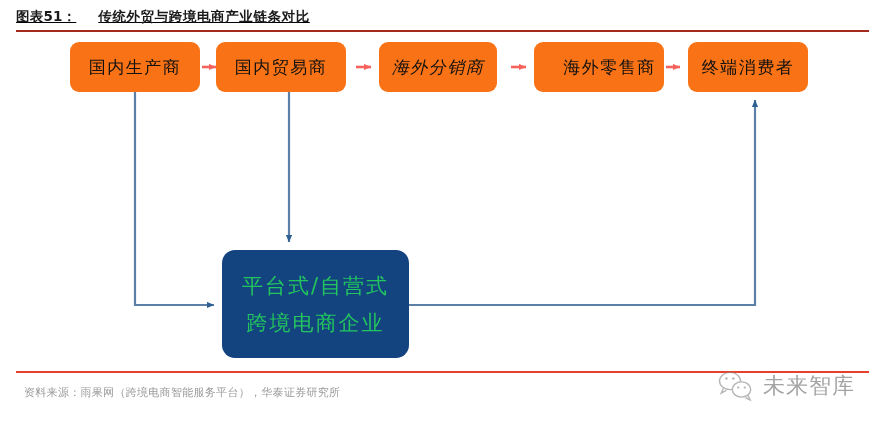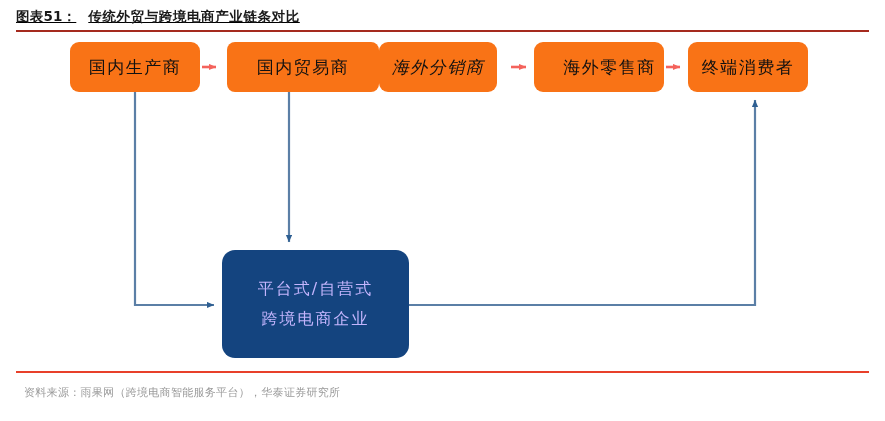--- a/index.html
+++ b/index.html
@@ -17,21 +17,21 @@
   .title-row{
     position:absolute;left:16px;top:6px;width:853px;height:22px;
     display:flex;align-items:center;text-decoration:underline;
   }
   .title-label{
     font-size:13.5px;font-weight:bold;color:#1a1a1a;
     letter-spacing:0.2px;white-space:nowrap;
   }
   .title-text{
     font-size:13.5px;font-weight:bold;color:#1a1a1a;
-    margin-left:12px;letter-spacing:0.6px;white-space:nowrap;
+    margin-left:22px;letter-spacing:0.6px;white-space:nowrap;
   }
   .title-rule{
     position:absolute;left:16px;top:30px;width:853px;height:2px;
     background:#a52a1e;
   }
   
   .footer-rule{
     position:absolute;left:16px;top:371px;width:853px;height:2px;
     background:#e8402a;
   }
@@ -67,25 +67,25 @@
     color:#111111;font-size:17px;letter-spacing:1.5px;
     white-space:nowrap;font-weight:500;
   }
   .node-blue{
     background:#14447f;
     border-radius:13px;
     flex-direction:column;
     gap:9px;
   }
   .node-blue .node-line{
-    color:#c4b5fd;font-size:16px;letter-spacing:2px;white-space:nowrap;
+    color:#22c55e;font-size:21px;letter-spacing:2px;white-space:nowrap;
   }
   
   #node-0{left:70px;  top:8px;  width:130px;}
-  #node-1{left:227px; top:8px;  width:152px;border-radius:8px;}
+  #node-1{left:216px; top:8px;  width:130px;}
   #node-2{left:379px; top:8px;  width:118px;font-style:italic;}
   #node-3{left:534px; top:8px;  width:130px;padding-left:21px;}
   #node-4{left:688px; top:8px;  width:120px;}
   #node-platform{left:222px;top:216px;width:187px;height:108px;}
 </style>
 </head>
 <body>
 
 <div id="figure">
 
@@ -146,14 +146,31 @@
     <div class="node node-blue" id="node-platform">
       <span class="node-line">平台式/自营式</span>
       <span class="node-line">跨境电商企业</span>
     </div>
 
   </div>
 
   <div class="footer-rule"></div>
   <div class="footer-note">资料来源：雨果网（跨境电商智能服务平台），华泰证券研究所</div>
 
+  <div class="watermark">
+    <svg class="wm-icon" viewBox="0 0 40 34">
+      <g fill="none" stroke="#8a8a8a" stroke-width="1.4">
+        <ellipse cx="14" cy="12" rx="10.5" ry="8.6"></ellipse>
+        <path d="M7.5,19.2 L5.2,24.2 L10.4,21.4"></path>
+        <ellipse cx="25.5" cy="20.5" rx="9.2" ry="7.6" fill="#ffffff"></ellipse>
+        <path d="M32,26.6 L34.2,31 L29.4,28.6"></path>
+      </g>
+      <g fill="#8a8a8a">
+        <circle cx="10.4" cy="9.6" r="1.25"></circle>
+        <circle cx="17.4" cy="9.6" r="1.25"></circle>
+        <circle cx="22.2" cy="18.6" r="1.15"></circle>
+        <circle cx="28.8" cy="18.6" r="1.15"></circle>
+      </g>
+    </svg>
+    <span class="wm-text">未来智库</span>
+  </div>
 
 </div>
 
 </body></html>

